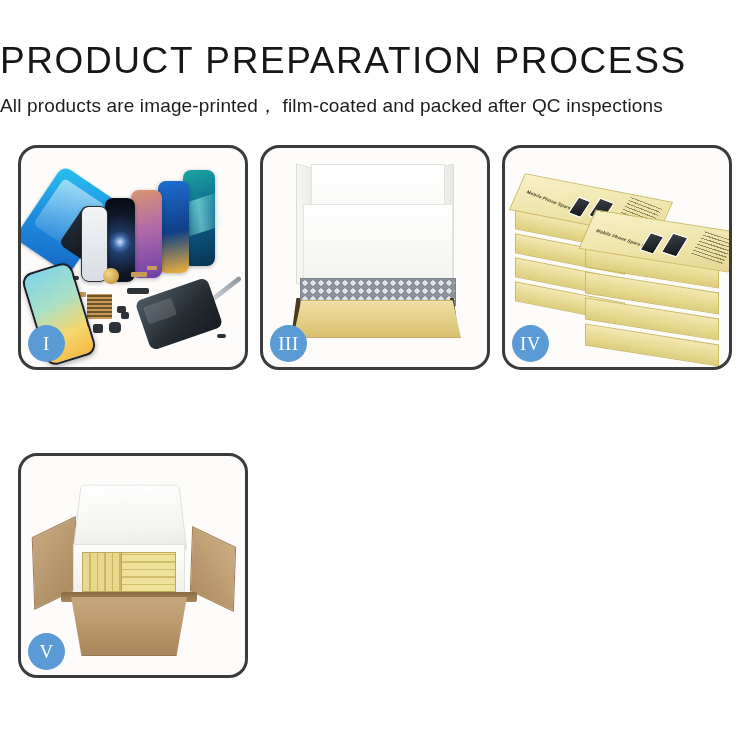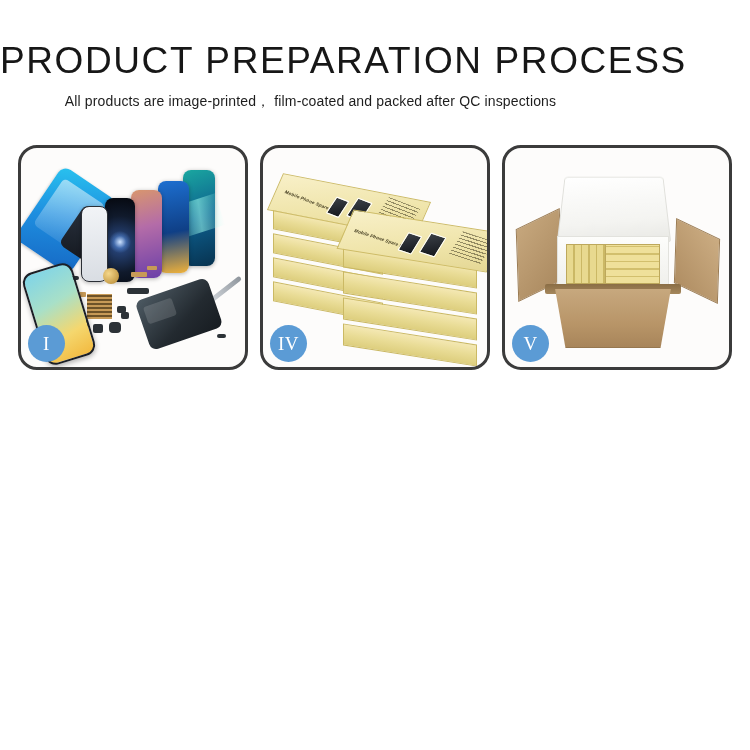--- a/index.html
+++ b/index.html
@@ -16,21 +16,21 @@
   .title {
     font-size: 37px;
     letter-spacing: 1.6px;
     font-weight: 400;
     color: #171717;
     white-space: nowrap;
     font-family: "Liberation Sans", sans-serif;
   }
   .subtitle {
     margin-top: 11px;
-    font-size: 14px;
+    font-size: 19px;
     color: #1d1d1d;
     letter-spacing: .15px;
     white-space: nowrap;
   }
 
   
   .grid {
     position: absolute;
     left: 18px; top: 145px;
     width: 714px; height: 533px;
@@ -415,20 +415,33 @@
         <div class="gold" style="left:110px; top:124px; width:16px; height:5px;"></div>
         <div class="gold" style="left:126px; top:118px; width:10px; height:4px;"></div>
         <div class="gold" style="left:58px; top:144px; width:7px; height:5px;"></div>
         <div class="dot" style="left:196px; top:186px; width:9px; height:4px;"></div>
         <div class="tool"></div>
       </div>
       <div class="badge">I</div>
     </div>
 
 
+    <div class="panel p3">
+      <div class="stage">
+        <div class="lid-left"></div>
+        <div class="lid-right"></div>
+        <div class="lid-back"></div>
+        <div class="foam"></div>
+        <div class="bubble-fill"></div>
+        <div class="box-left-edge"></div>
+        <div class="box-right-edge"></div>
+        <div class="box-front"></div>
+      </div>
+      <div class="badge">III</div>
+    </div>
 
     <div class="panel p4">
       <div class="stage">
         <div class="stackwrap">
 
           <div class="slab" style="left:6px;  top:62px;  width:110px; height:20px; transform: skewY(11deg);"></div>
           <div class="slab" style="left:6px;  top:86px;  width:110px; height:20px; transform: skewY(11deg);"></div>
           <div class="slab" style="left:6px;  top:110px; width:110px; height:20px; transform: skewY(11deg);"></div>
           <div class="slab" style="left:6px;  top:134px; width:110px; height:20px; transform: skewY(11deg);"></div>
 

